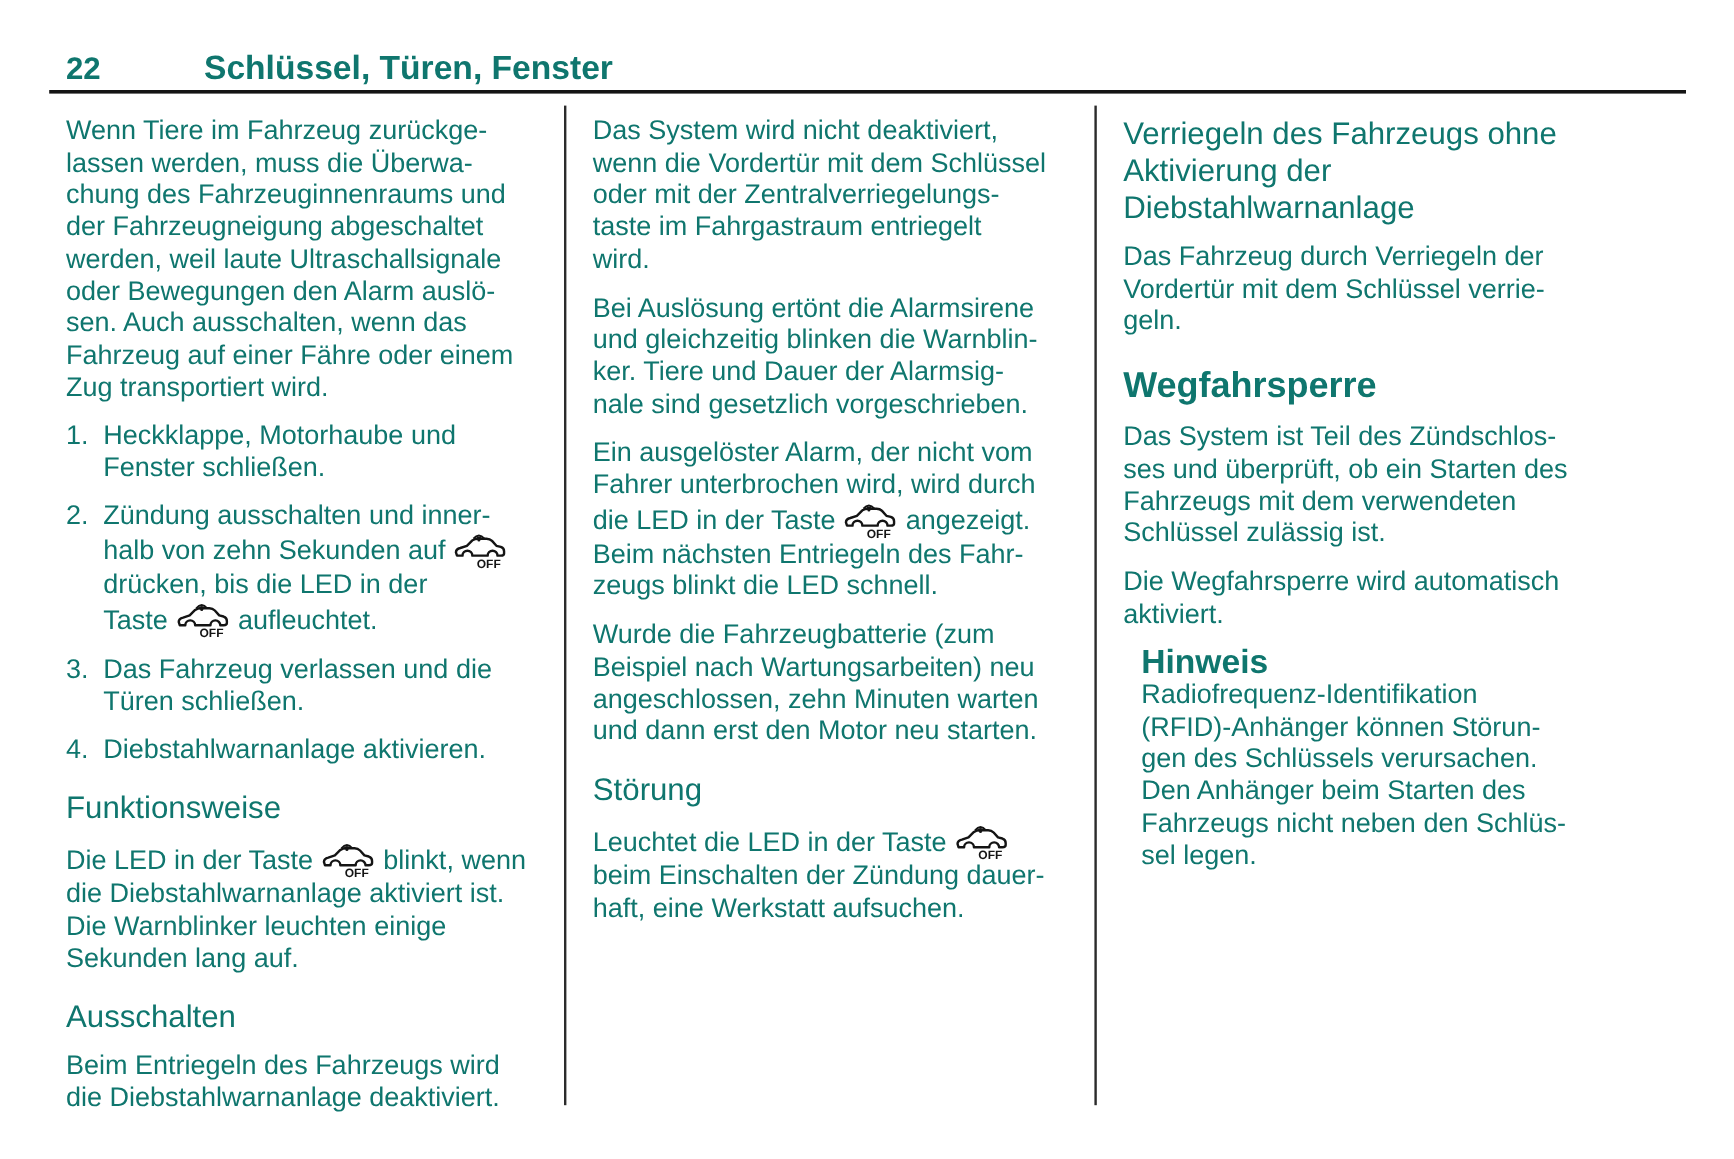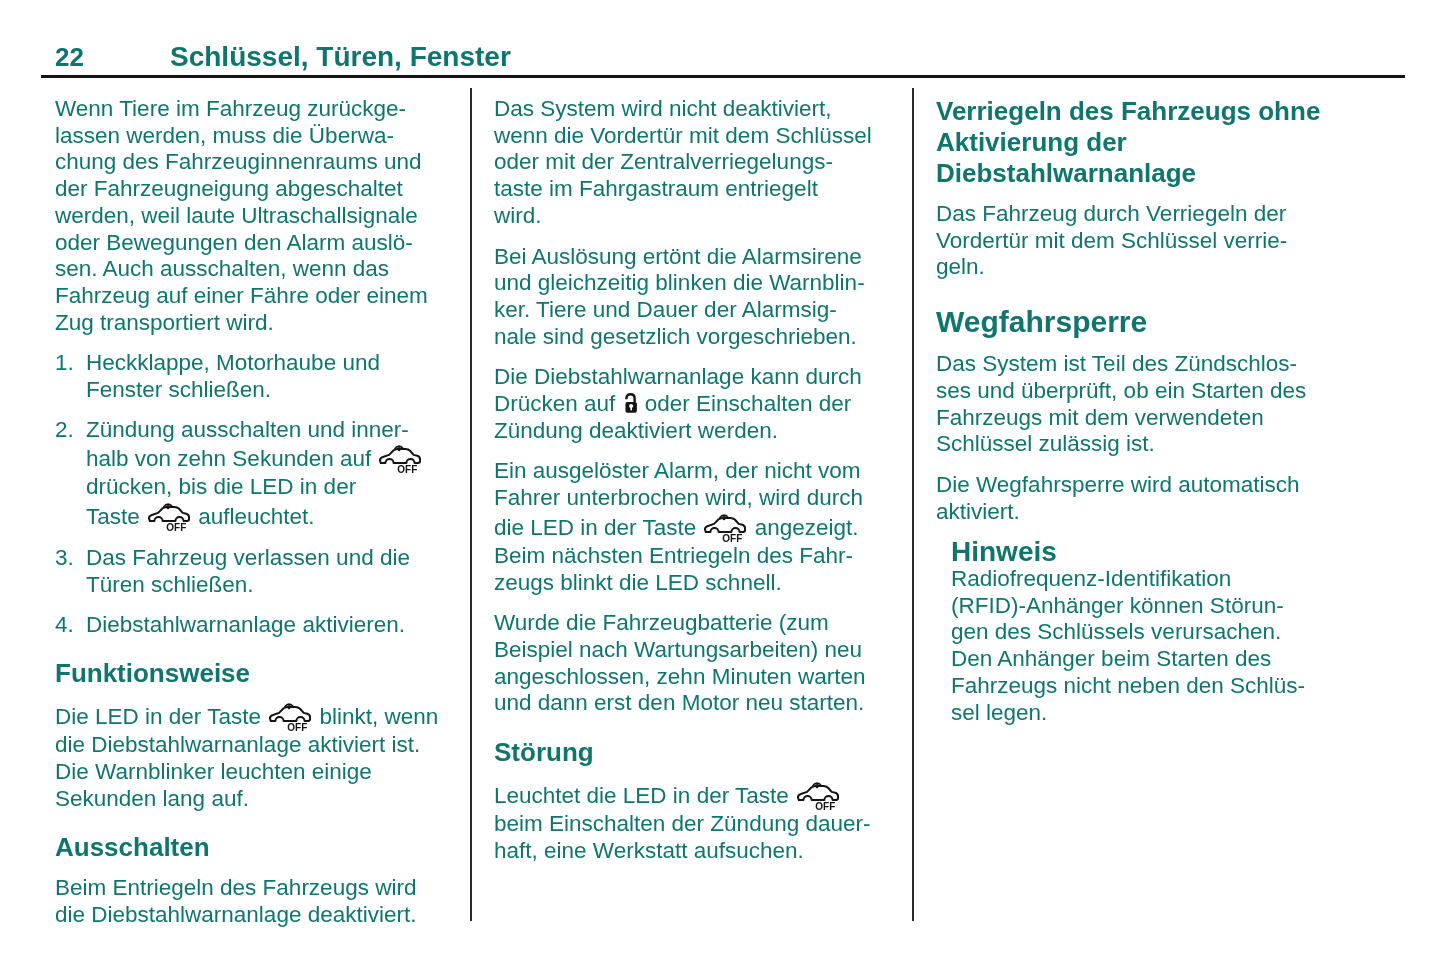--- a/index.html
+++ b/index.html
@@ -9,21 +9,21 @@
   .chapter{position:absolute;left:170px;top:42px;font-size:28px;font-weight:bold;line-height:30px;margin:0;}
   .hrule{position:absolute;left:41px;top:75px;width:1364px;height:3px;background:#141414;}
   .vrule{position:absolute;top:88px;height:833px;width:2px;background:#2b2b2b;}
   .vrule.v1{left:470px;} .vrule.v2{left:912px;}
   .col{position:absolute;top:96px;font-size:22.5px;line-height:26.7px;}
   .col.c1{left:55px;width:410px;}
   .col.c2{left:494px;width:402px;}
   .col.c3{left:936px;width:400px;}
   .pre{white-space:pre-line;}
   .col p{margin:0 0 14px 0;}
-  .col h3{font-size:26px;line-height:31px;font-weight:bold;margin:20px 0 12px 0;}
+  .col h3{font-size:26px;line-height:31px;font-weight:normal;margin:20px 0 12px 0;}
   .col h3.first{margin-top:0;}
   .col h2{font-size:30px;line-height:34px;font-weight:bold;margin:24px 0 12px 0;}
   .steps{margin:0 0 6px 0;}
   .li{display:flex;margin:0 0 13px 0;}
   .li .num{width:31px;flex:none;}
   .li .litext{flex:1;}
   .note{padding-left:15px;margin-top:12px;}
   .note h4{font-size:28px;line-height:26.7px;font-weight:bold;margin:0;}
   .note p{margin:0;}
   svg.car-ic{width:46px;height:31px;vertical-align:-8px;}
@@ -105,28 +105,20 @@
   <section class="col c2">
     <p class="pre">Das System wird nicht deaktiviert,
 wenn die Vordertür mit dem Schlüssel
 oder mit der Zentralverriegelungs-
 taste im Fahrgastraum entriegelt
 wird.</p>
     <p class="pre">Bei Auslösung ertönt die Alarmsirene
 und gleichzeitig blinken die Warnblin-
 ker. Tiere und Dauer der Alarmsig-
 nale sind gesetzlich vorgeschrieben.</p>
-    <p class="pre"><span>Die Diebstahlwarnanlage kann durch
-Drücken auf </span><svg class="lock-ic" viewBox="0 0 18 24" xmlns="http://www.w3.org/2000/svg">
-    <path d="M4.5 8 L4.5 7 Q4.5 2.5 9 2.5 Q13.5 2.5 13.5 7 L13.5 11" fill="none" stroke="#141414" stroke-width="2.6"></path>
-    <rect x="3.5" y="11" width="12.5" height="11.5" rx="2" fill="#141414"></rect>
-    <circle cx="9.7" cy="15.2" r="2.2" fill="#ffffff"></circle>
-    <rect x="8.8" y="15.6" width="1.8" height="4.4" fill="#ffffff"></rect>
-  </svg><span> oder Einschalten der
-Zündung deaktiviert werden.</span></p>
     <p class="pre"><span>Ein ausgelöster Alarm, der nicht vom
 Fahrer unterbrochen wird, wird durch
 die LED in der Taste </span><svg class="car-ic" viewBox="0 0 50 34" xmlns="http://www.w3.org/2000/svg">
     <path d="M4 22 L3 19 Q3 16 7 15 L13 13 L18 8 Q20 6.5 24 6.5 L31 6.5 Q34 6.5 36 8.5 L40 13 L44 14 Q47 15 47 18 L47 20 Q47 22 44 22 L41 22 A4.5 4.5 0 0 0 32 22 L18 22 A4.5 4.5 0 0 0 9 22 Z" fill="none" stroke="#141414" stroke-width="2.2" stroke-linejoin="round"></path>
     <path d="M19 6.5 Q24 0.5 29 6.5" fill="none" stroke="#141414" stroke-width="1.8"></path>
     <path d="M21.5 6.8 Q24 3.6 26.5 6.8" fill="none" stroke="#141414" stroke-width="1.6"></path>
     <circle cx="24" cy="7.6" r="1.4" fill="#141414"></circle>
     <text x="33" y="33" text-anchor="middle" font-size="11" font-weight="bold" fill="#141414">OFF</text>
   </svg><span> angezeigt.
 Beim nächsten Entriegeln des Fahr-

